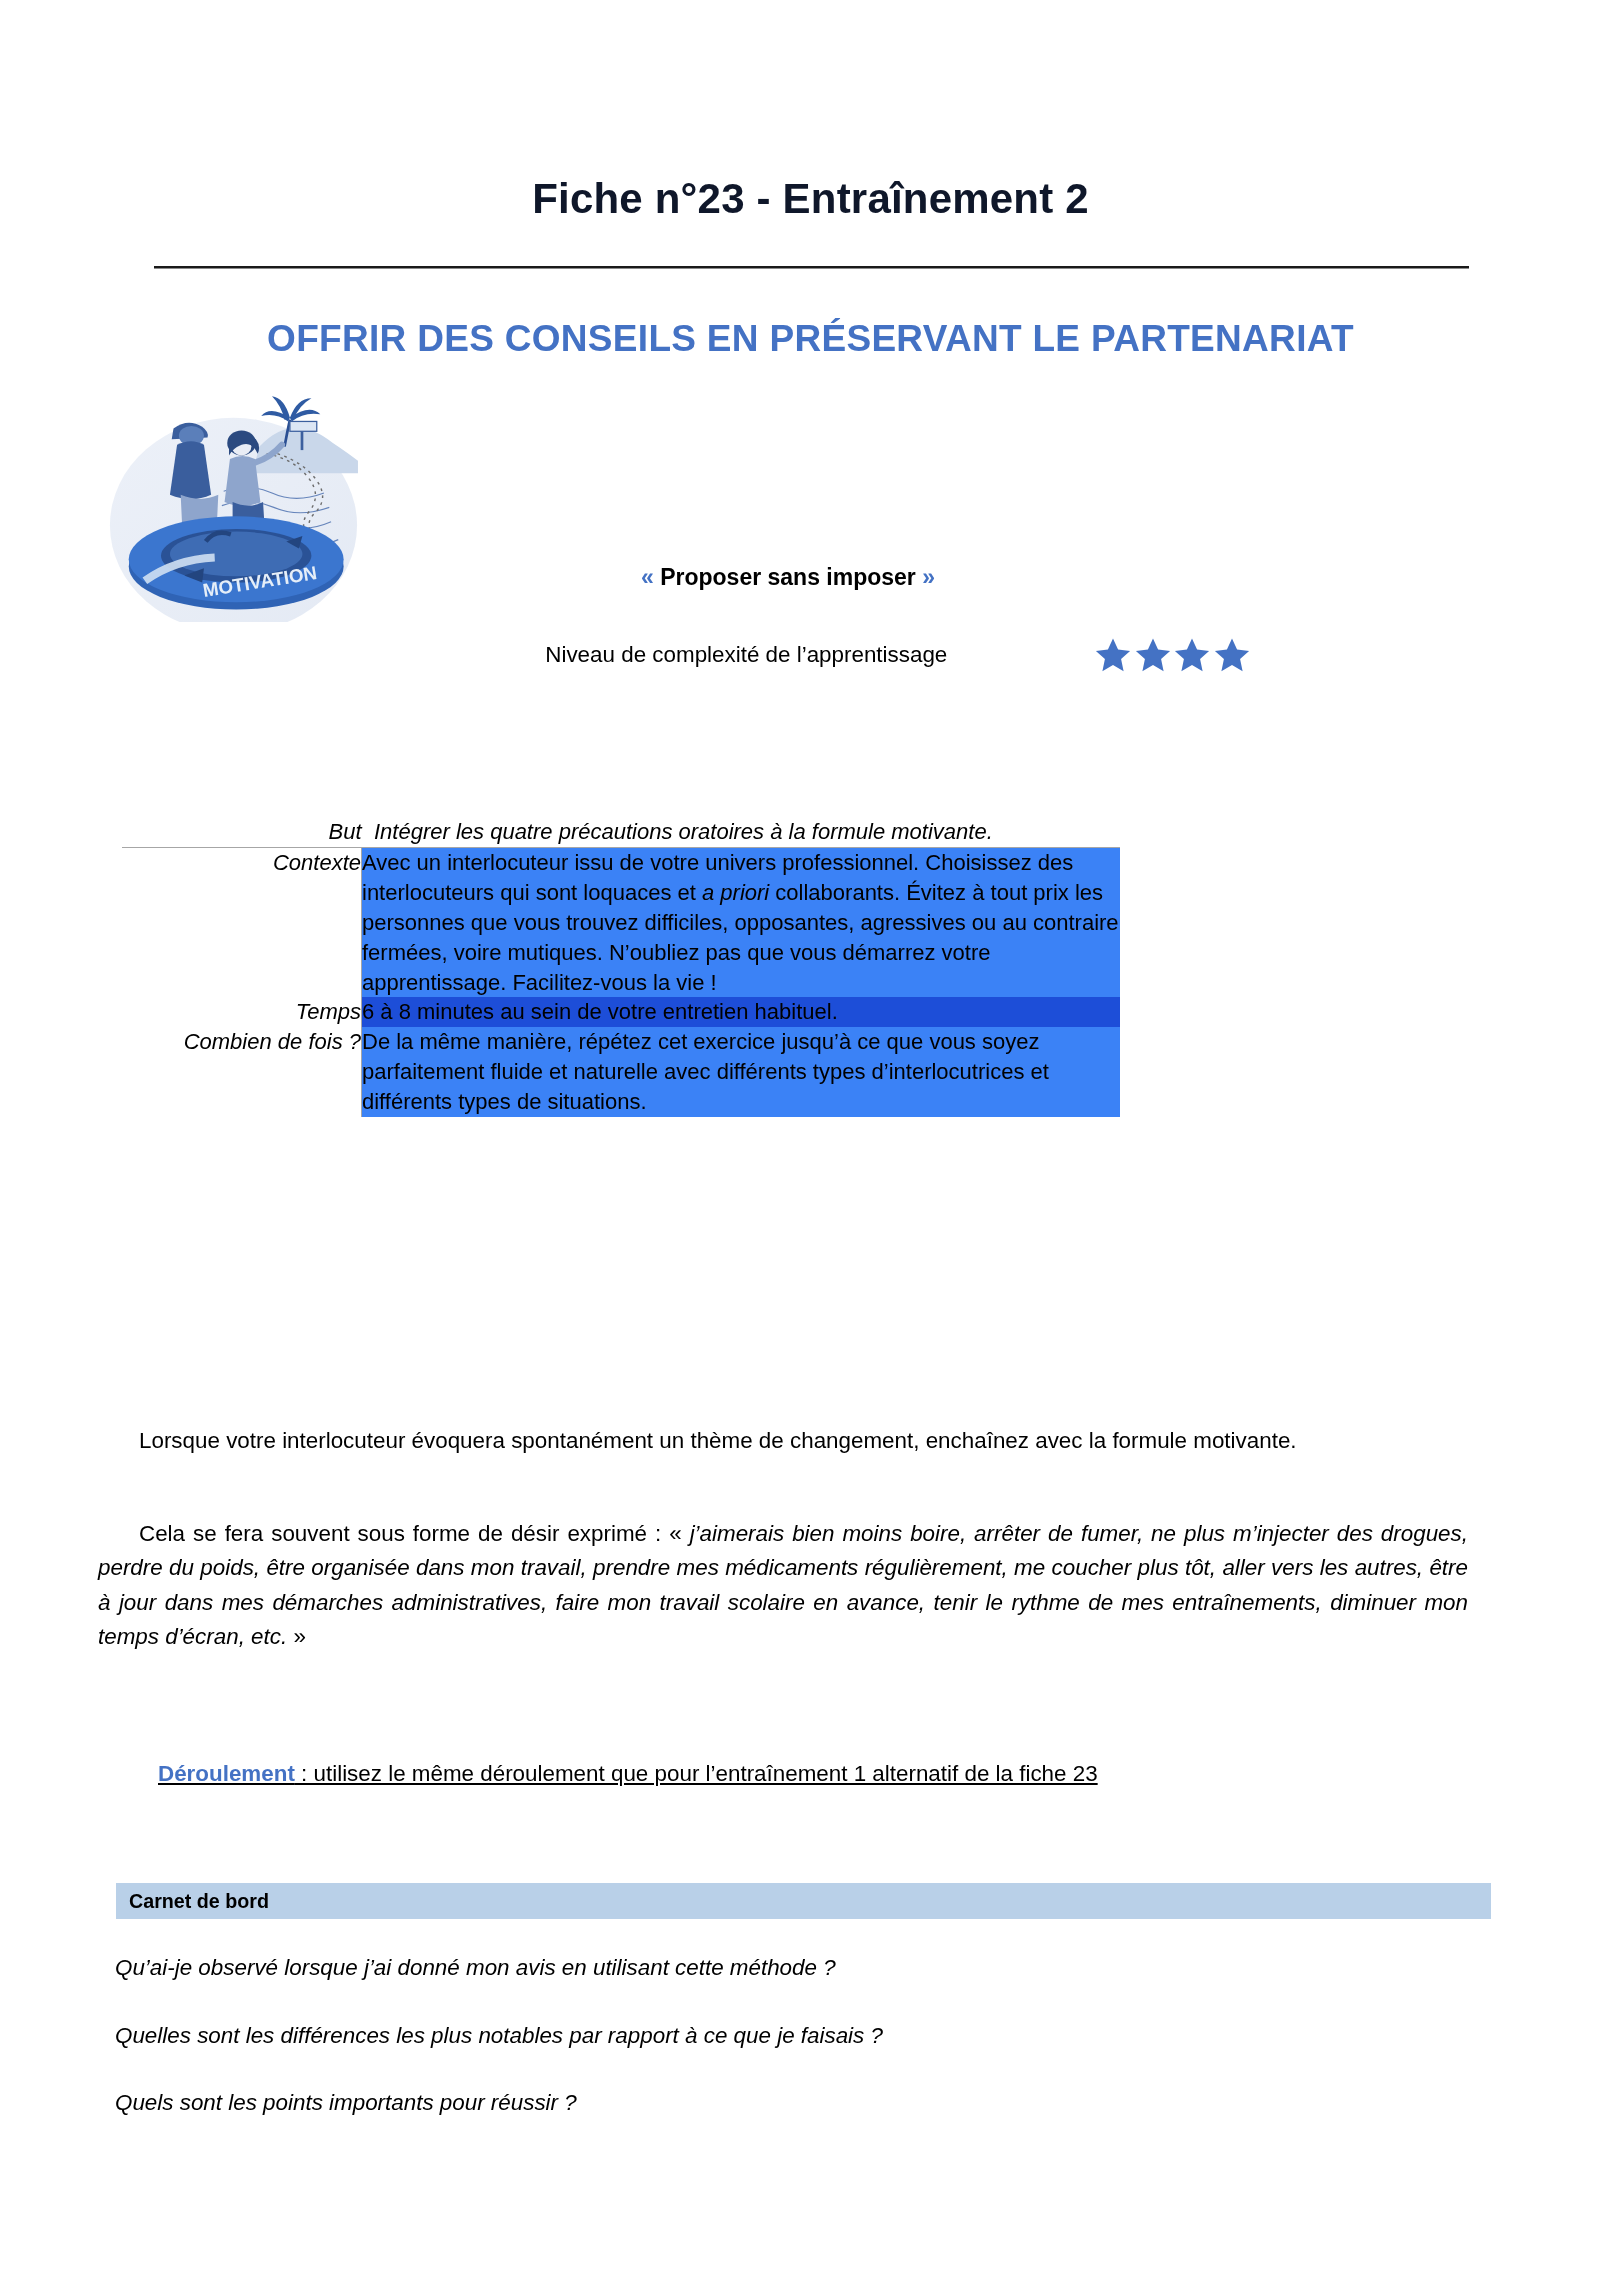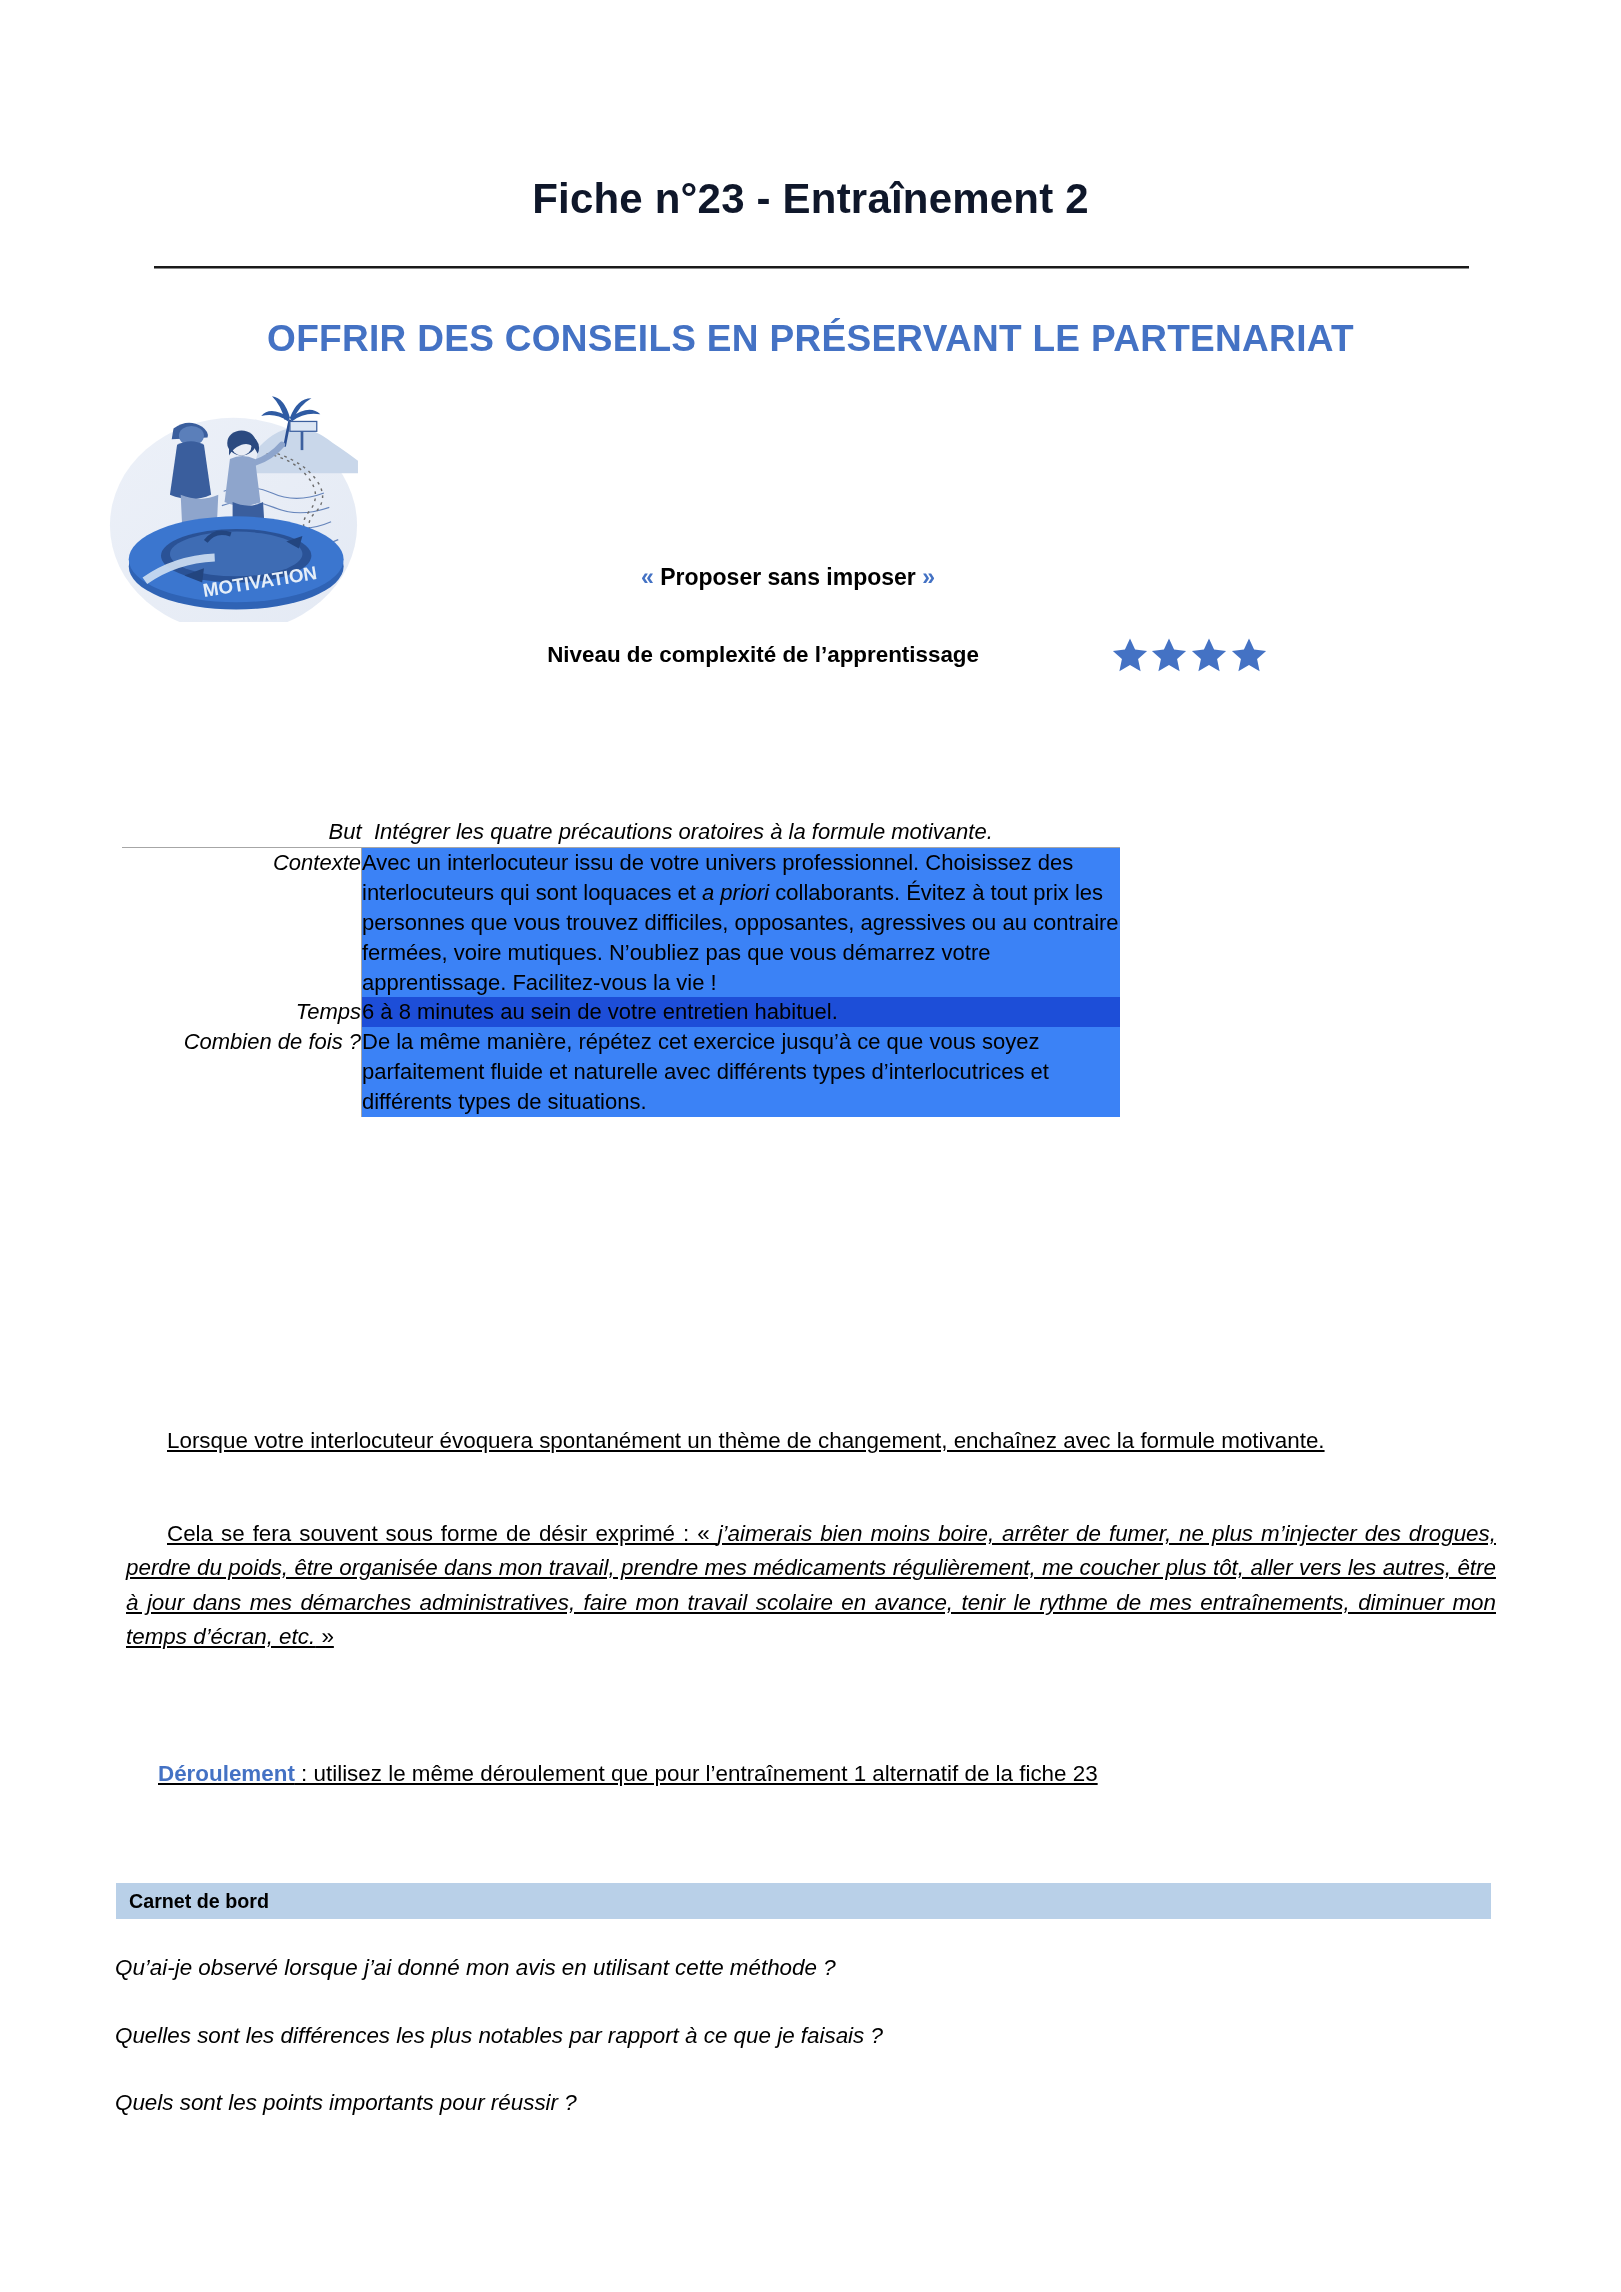--- a/index.html
+++ b/index.html
@@ -77,27 +77,26 @@
     width: 806px;
     text-align: center;
     font-size: 23px;
     font-weight: bold;
     white-space: nowrap;
   }
   .tagline .guil { color: #4472C4; font-weight: bold; }
 
   .complexity-row {
     position: absolute;
-    left: 372px;
+    left: 385px;
     top: 636px;
     width: 896px;
     display: flex;
     align-items: center;
-    justify-content: flex-end;
-    font-weight: bold;
+    justify-content: center;
   }
   .complexity-label {
     font-size: 22.4px;
     white-space: nowrap;
     width: 663px;
     text-align: center;
   }
   .stars {
     display: flex;
     gap: 1.8px;
@@ -146,25 +145,24 @@
   .row-contexte .cell-value,
   .row-combien .cell-value {
     background: #3b82f6;
   }
   .row-temps .cell-value { background: #1d4ed8; }
   .cell-value em { font-style: italic; }
 
   
   .body-text {
     position: absolute;
-    left: 126px;
+    left: 98px;
     width: 1370px;
     font-size: 22.4px;
     line-height: 1.53;
-    text-decoration: underline;
   }
   .p1 { top: 1424px; text-align: left; text-indent: 41px; }
   .p2 {
     top: 1517px;
     text-align: justify;
     text-indent: 41px;
     font-style: normal;
   }
   .p2 .it { font-style: italic; }
 

